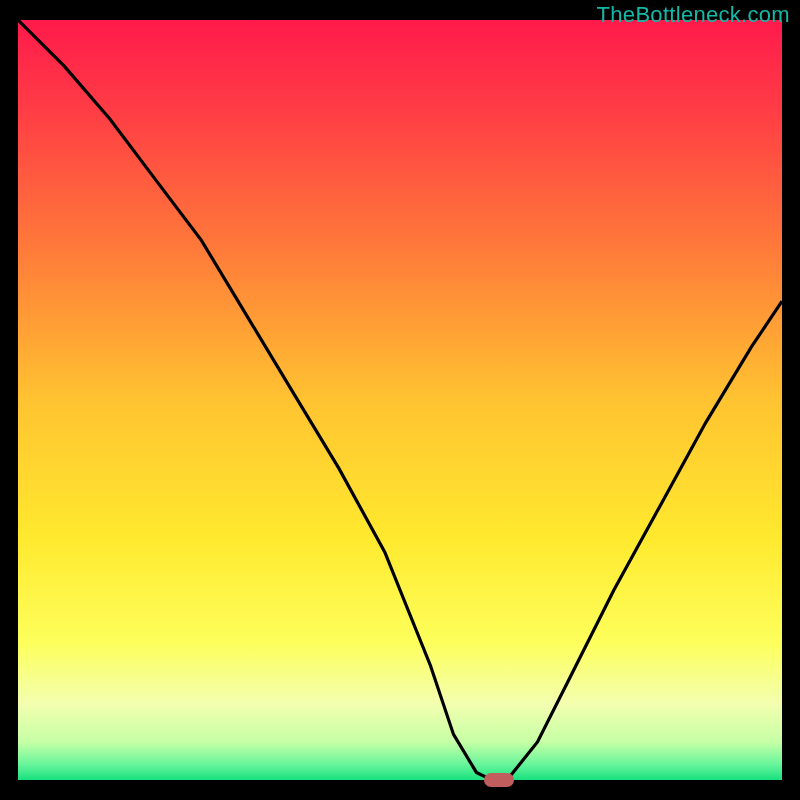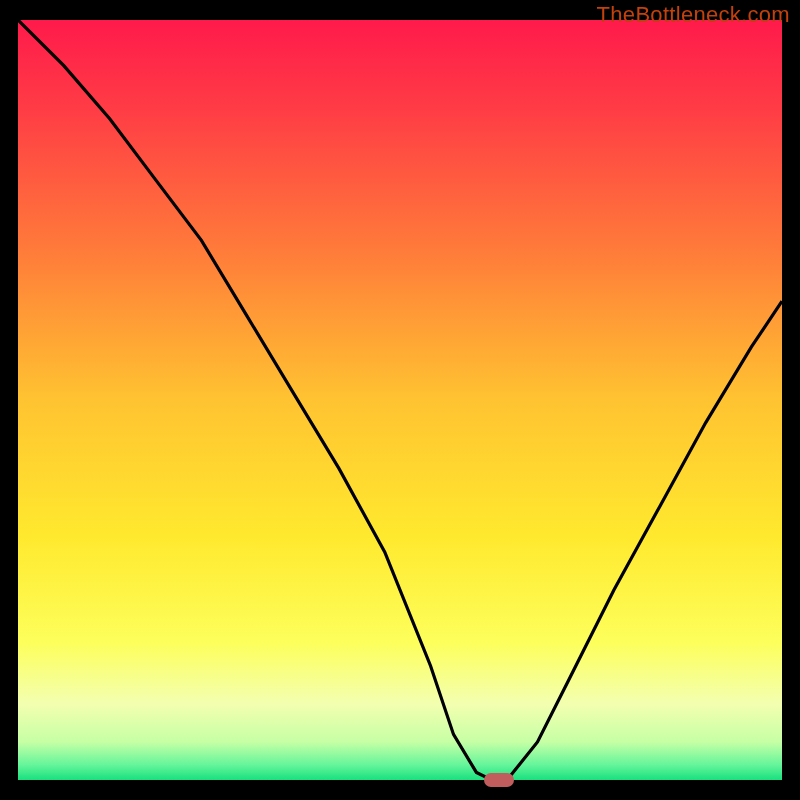--- a/index.html
+++ b/index.html
@@ -22,21 +22,21 @@
     left: 18px;
     top: 20px;
     width: 764px;
     height: 760px;
     
   }
   .watermark {
     position: absolute;
     top: 2px;
     right: 10px;
-    color: #c2410c;
+    color: #14b8a6;
     font-size: 22px;
     font-weight: 500;
     letter-spacing: 0.3px;
   }
   .curve {
     position: absolute;
     left: 0;
     top: 0;
     width: 764px;
     height: 760px;

